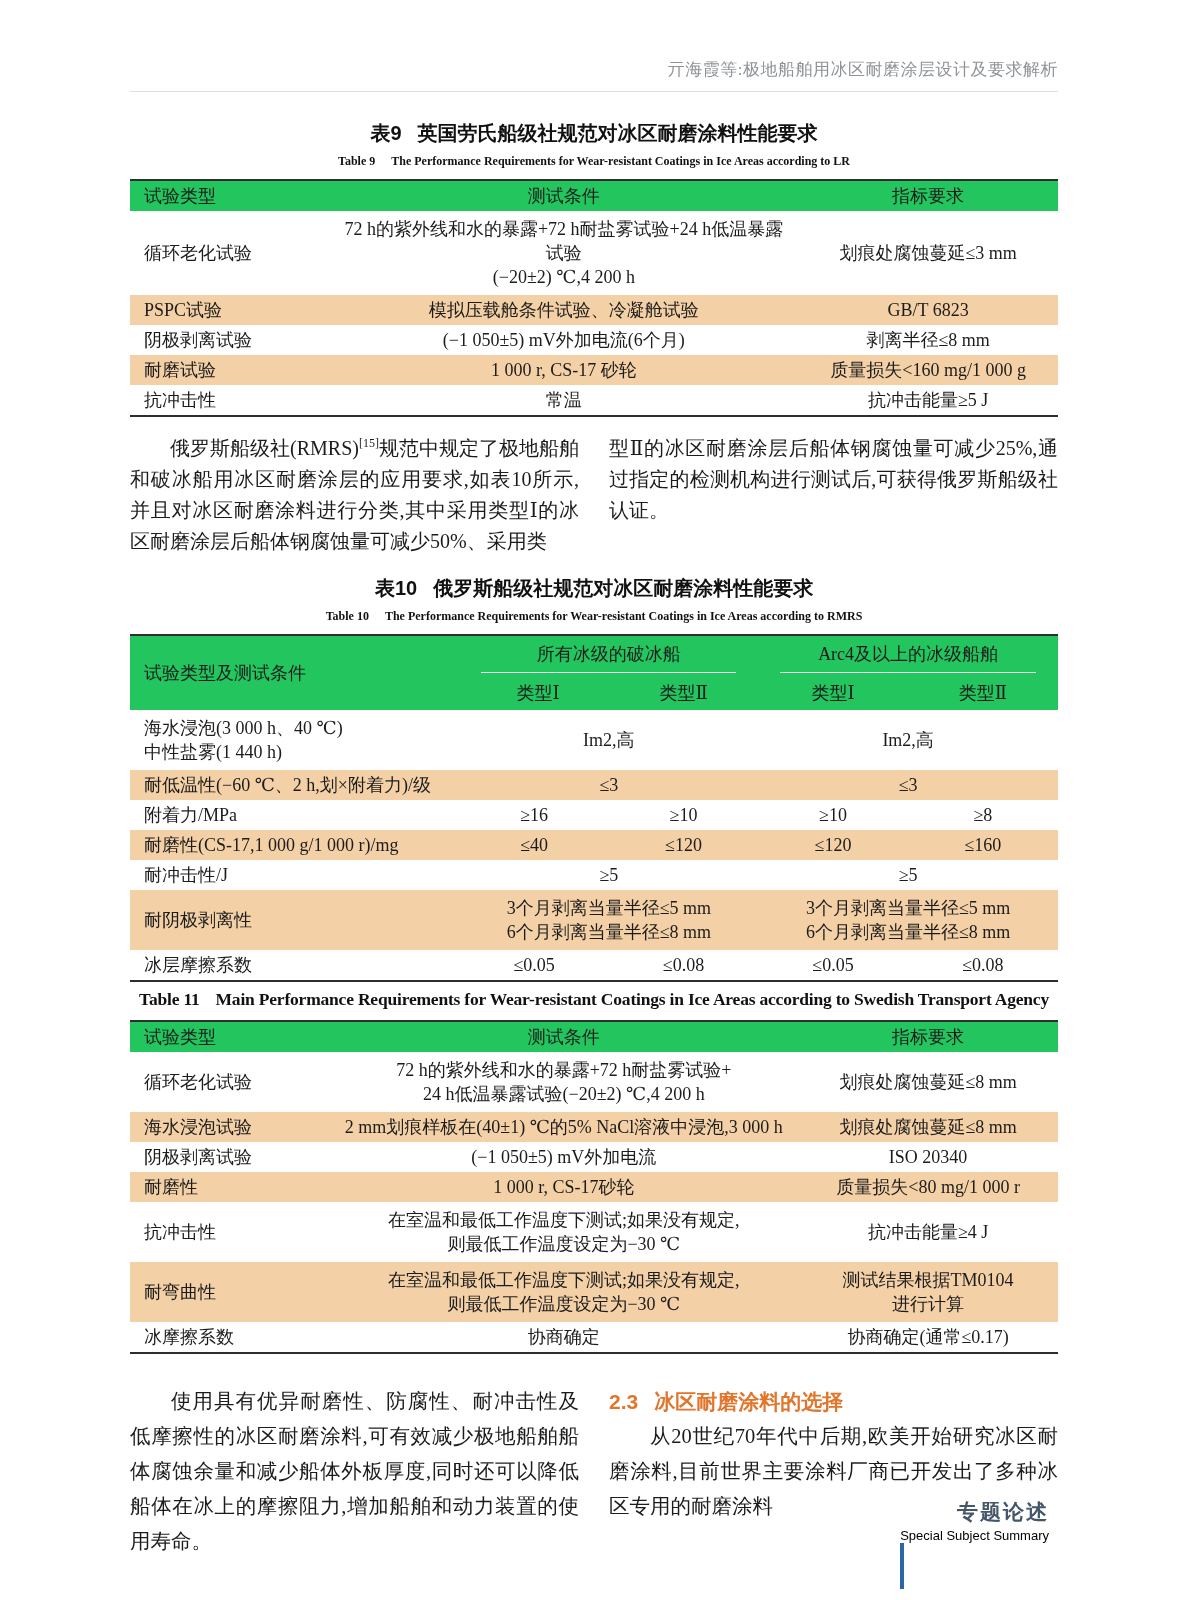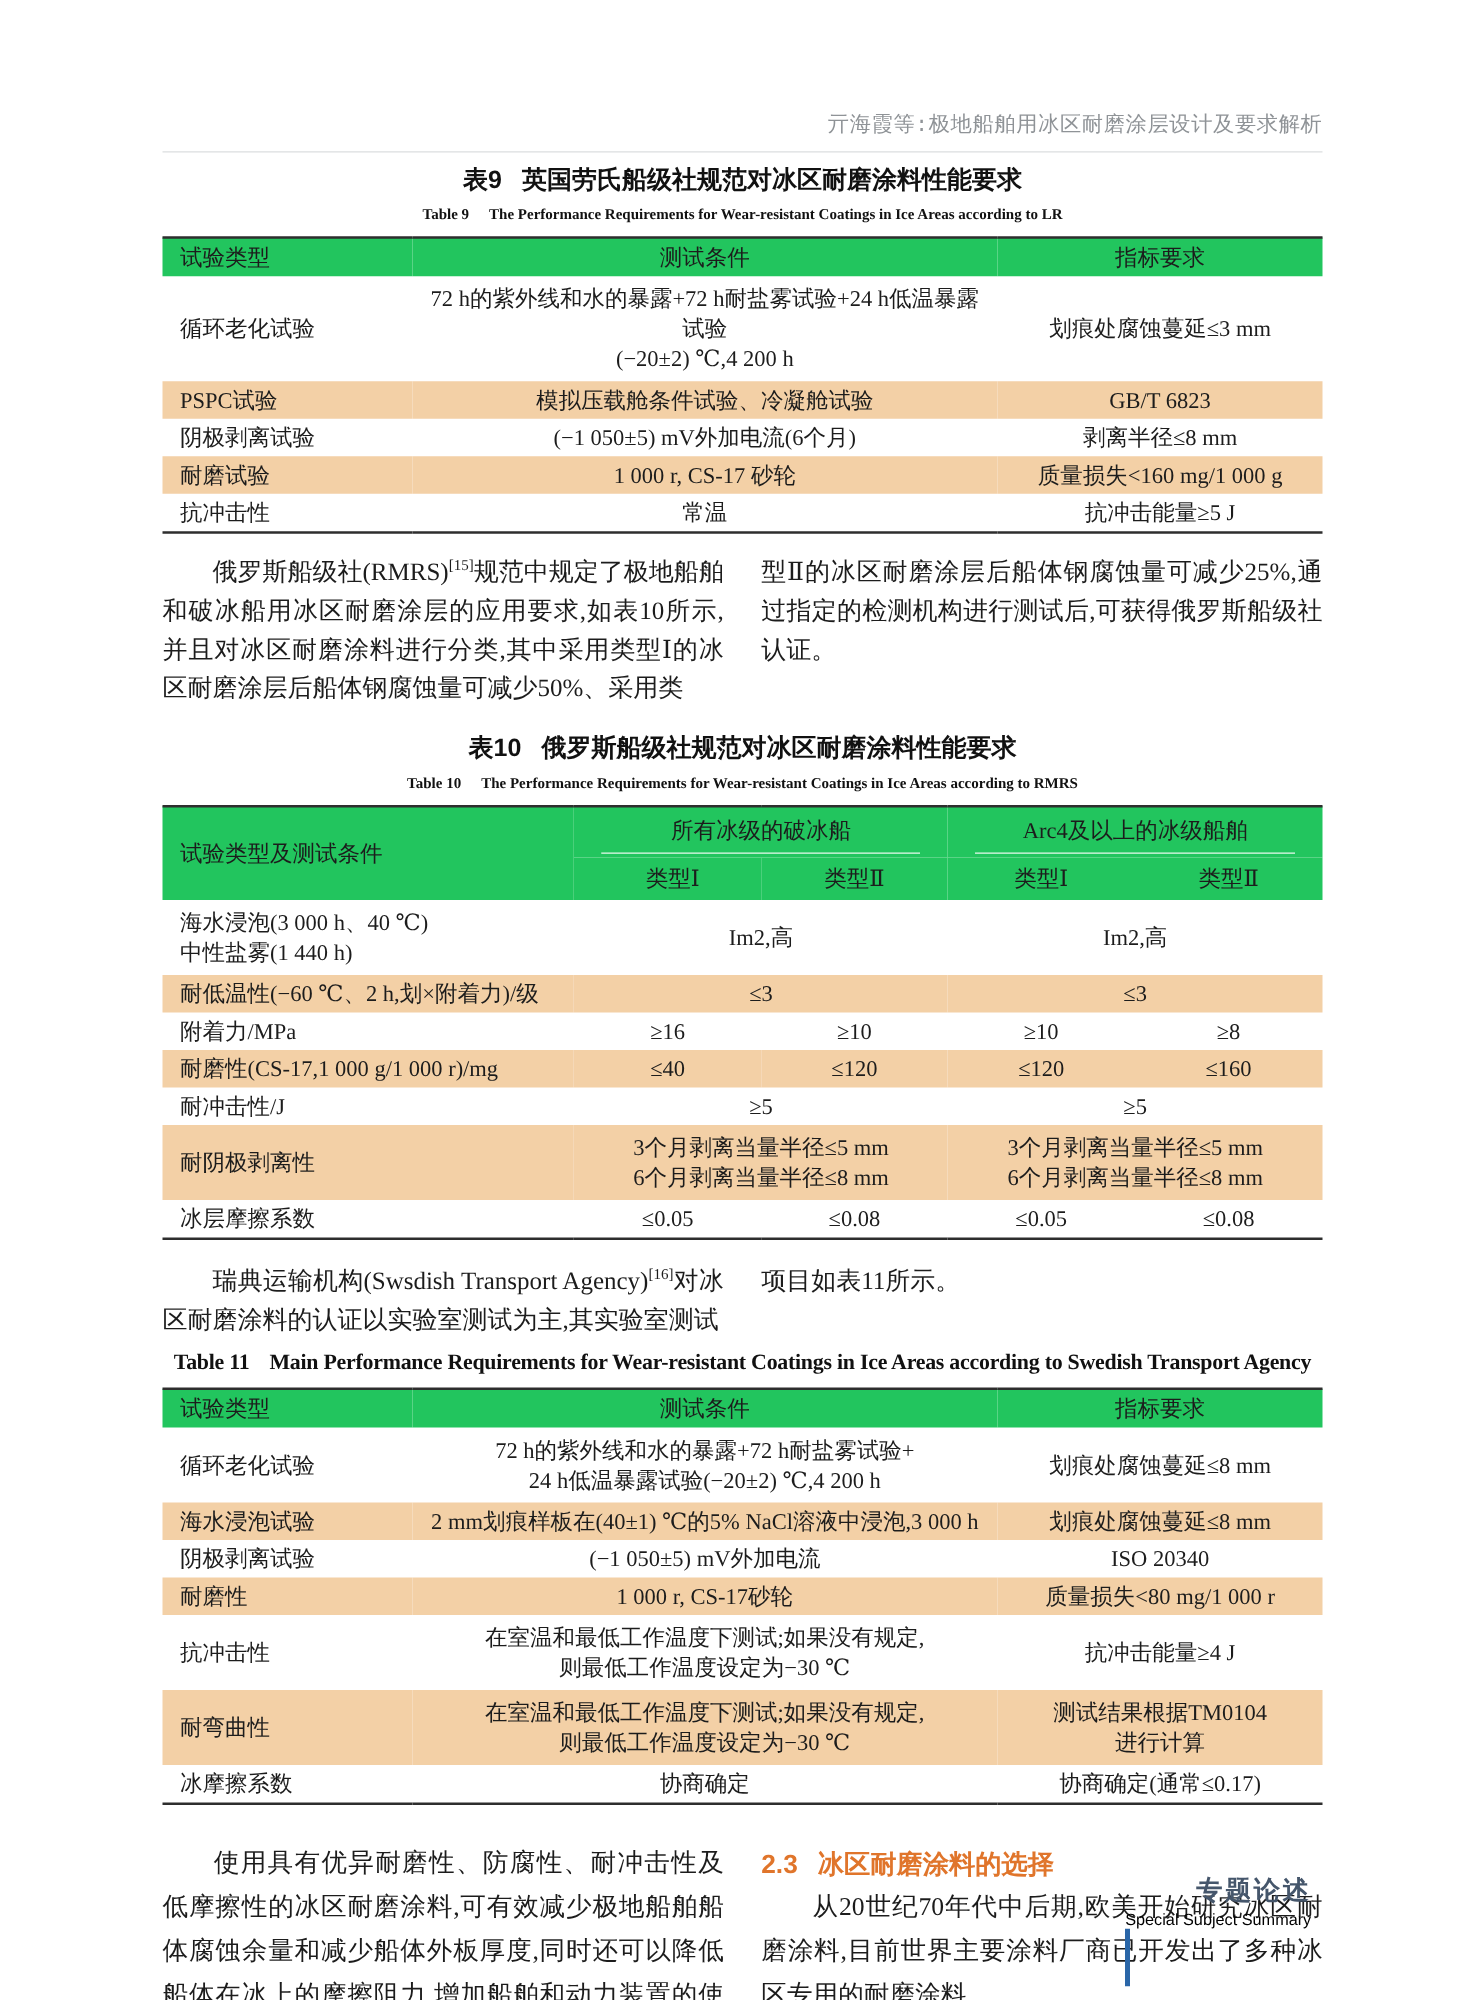--- a/index.html
+++ b/index.html
@@ -4,27 +4,27 @@
 <style>
   html,body{margin:0;padding:0;}
   body{
     width:1187px;height:1600px;background:#ffffff;position:relative;
     font-family:"Liberation Serif","DejaVu Serif",serif;color:#1c1c1c;
     -webkit-font-smoothing:antialiased;
   }
   .content{position:absolute;left:130px;top:0;width:928px;}
 
   
-  .running-head{padding-top:88px;text-align:right;
-    font-family:Liberation Mono, monospace;
+  .running-head{padding-top:58px;text-align:right;
+    font-family:Liberation Serif, serif;
     font-size:17px;color:#8f9397;letter-spacing:.5px;}
   .head-rule{border:none;border-top:1.5px solid #dcdedf;margin:10px 0 0 0;}
 
   
-  .tbl-title-zh{margin-top:8px;text-align:center;font-weight:bold;font-size:20px;
+  .tbl-title-zh{margin-top:28px;text-align:center;font-weight:bold;font-size:20px;
     font-family:"Liberation Sans","DejaVu Sans",sans-serif;color:#111;}
   .tbl-title-en{margin-top:7px;text-align:center;font-weight:bold;font-size:12px;
     font-family:"Liberation Serif","DejaVu Serif",serif;color:#111;}
   .title-label{margin-right:16px;}
   .t11-en{font-size:17.5px;letter-spacing:-0.2px;}
 
   
   table{width:100%;border-collapse:collapse;margin-top:10px;
     border-top:2px solid #2e2e2e;border-bottom:2px solid #2e2e2e;
     font-size:18px;line-height:24px;}
@@ -197,28 +197,20 @@
       <tr>
         <td>冰层摩擦系数</td>
         <td>≤0.05</td>
         <td>≤0.08</td>
         <td>≤0.05</td>
         <td>≤0.08</td>
       </tr>
     </tbody>
   </table>
 
-  <div class="twocol" style="margin-top:18px">
-    <div class="col">
-      <p class="indent"><span>瑞典运输机构(Swsdish Transport Agency)</span><sup>[16]</sup><span>对冰区耐磨涂料的认证以实验室测试为主,其实验室测试</span></p>
-    </div>
-    <div class="col">
-      <p>项目如表11所示。</p>
-    </div>
-  </div>
 
   <div class="tbl-title-en t11-en">
     <span class="title-label">Table 11</span><span>Main Performance Requirements for Wear-resistant Coatings in Ice Areas according to Swedish Transport Agency</span>
   </div>
   <table>
     <colgroup>
       <col style="width:21.5%">
       <col style="width:50.5%">
       <col style="width:28%">
     </colgroup>

